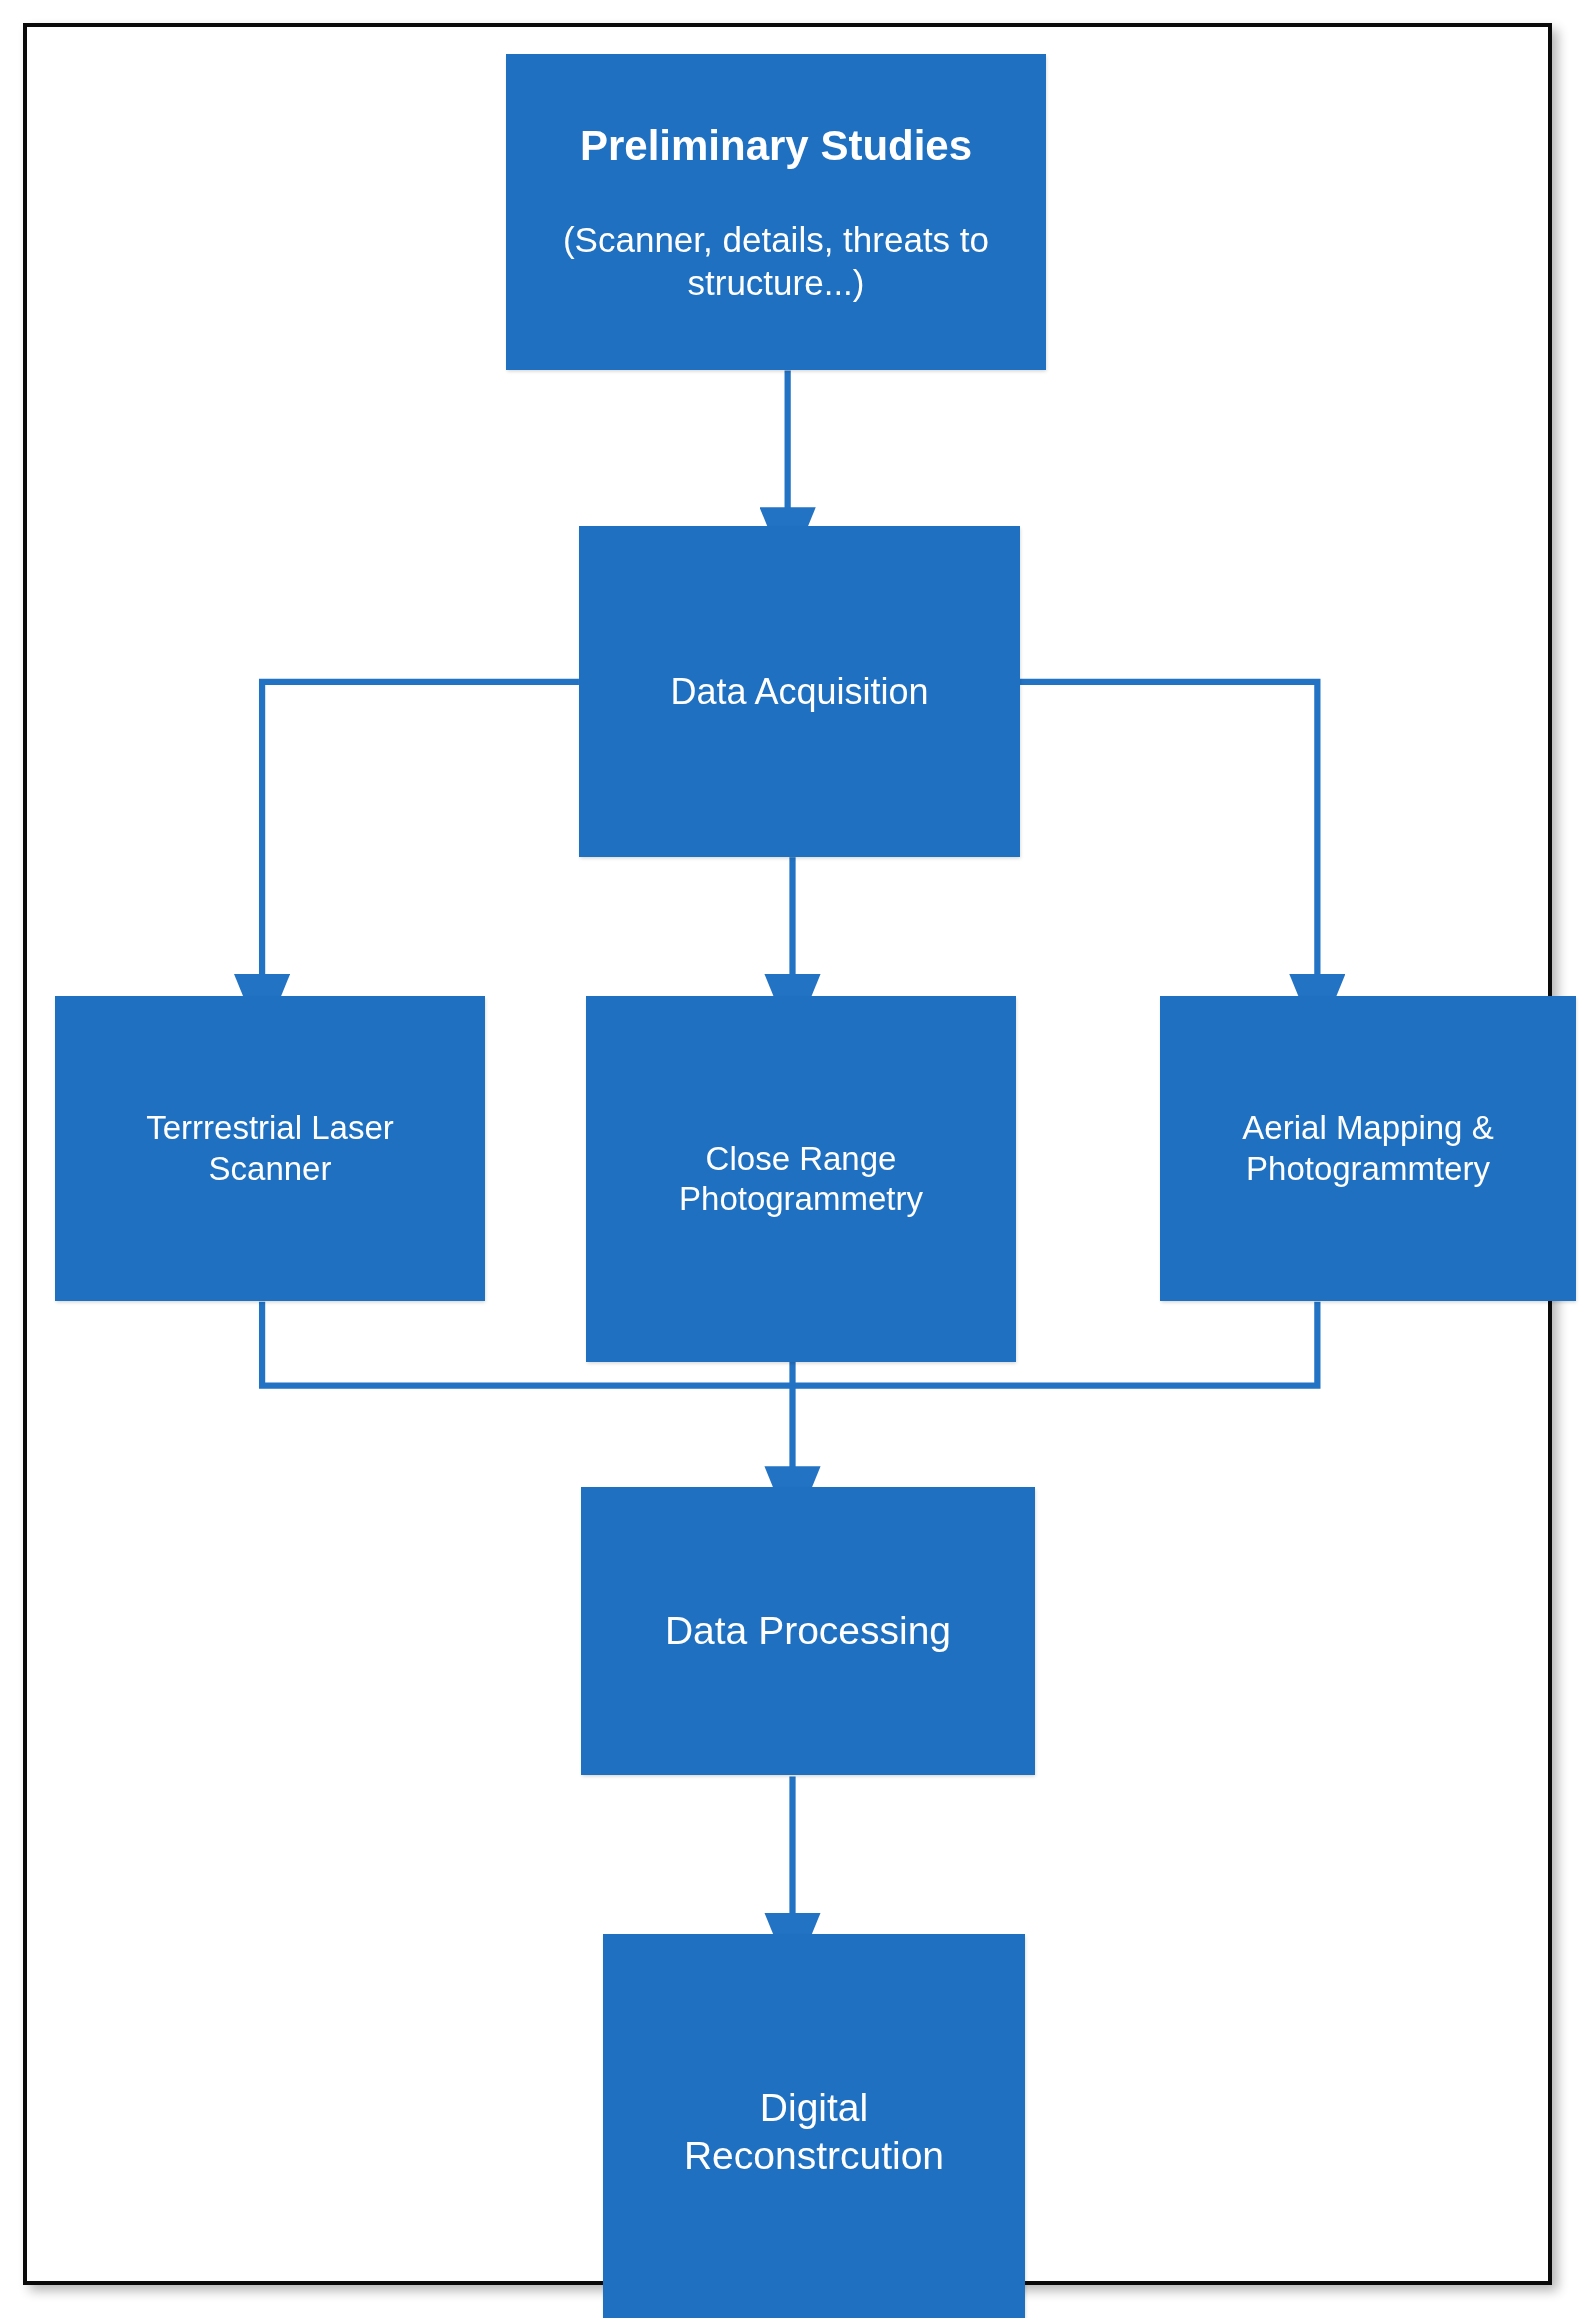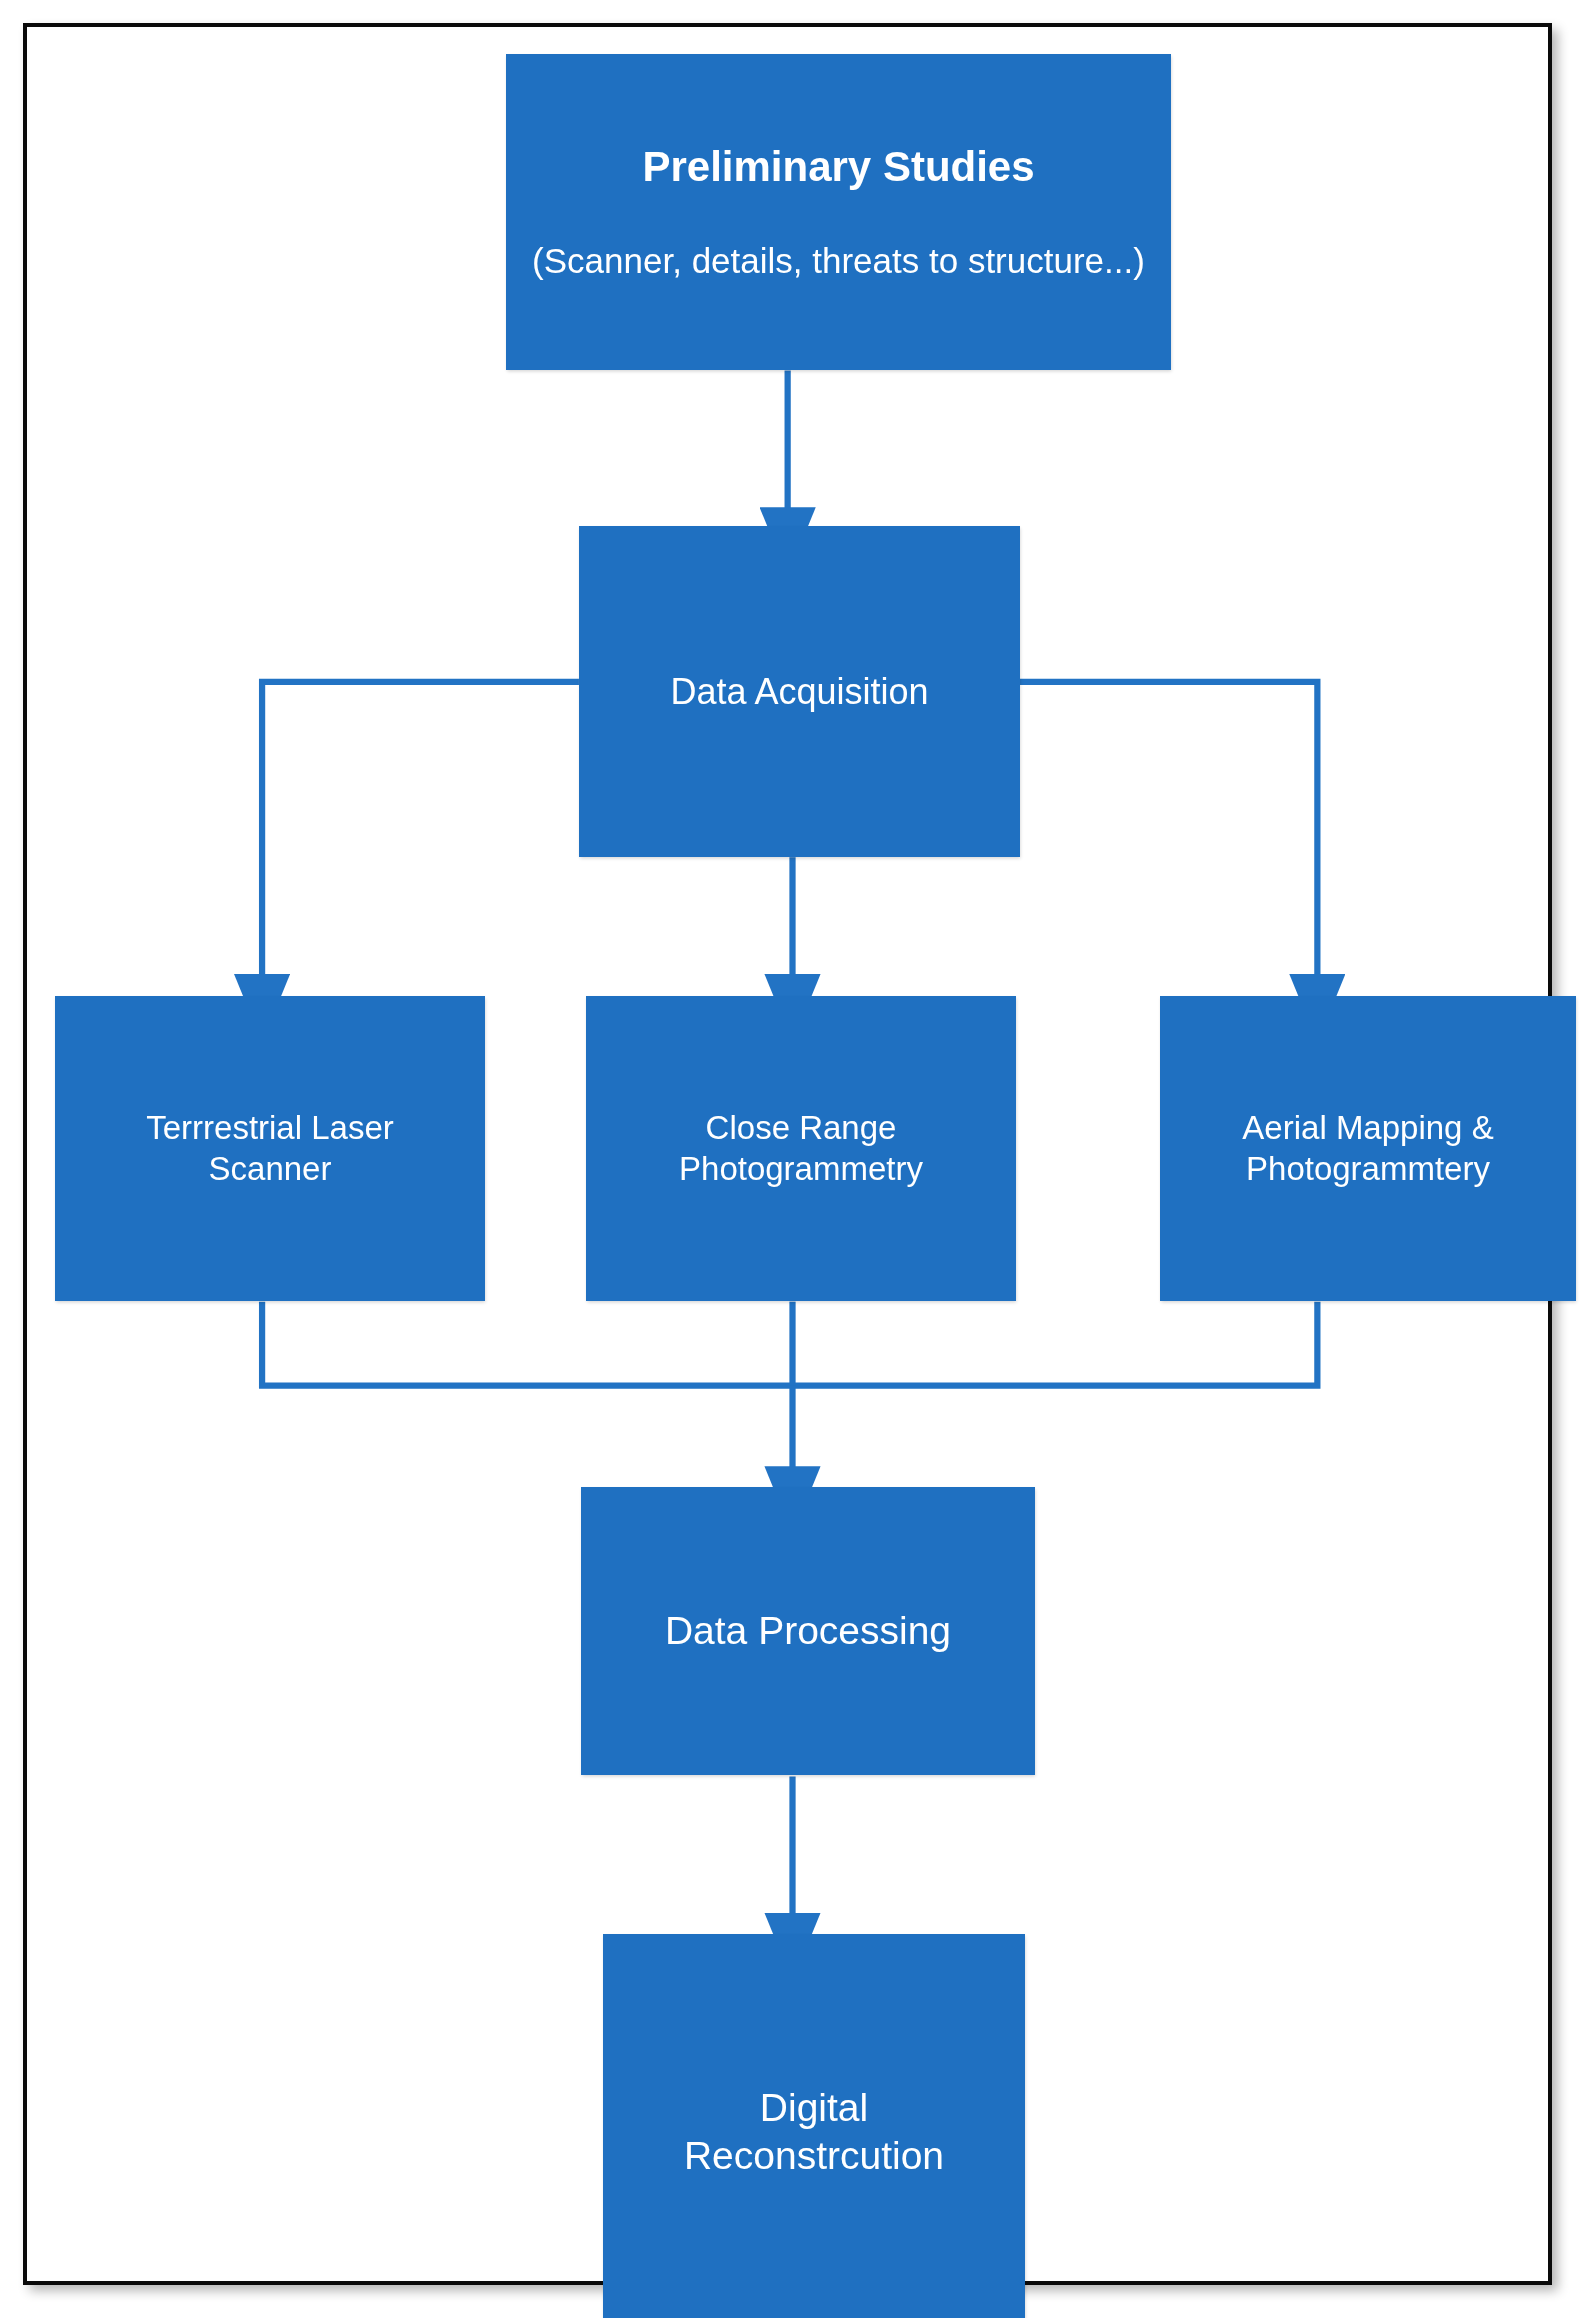--- a/index.html
+++ b/index.html
@@ -47,41 +47,41 @@
     box-shadow:1.4px 2.1px 3.5px rgba(0,0,0,0.18);
   }
   .node .node-text{
     display:block;
     width:100%;
     white-space:pre-line;
   }
 
   
   #node-preliminary-studies{
-    left:506px; top:54px; width:665px; height:316px;
+    left:506px; top:54px; width:540px; height:316px;
     font-size:37px;
   }
   #node-preliminary-studies .title-line{
     display:block; font-weight:bold; font-size:42px; margin-bottom:2.8px;
   }
   #node-preliminary-studies .sub-line{
     display:block; font-weight:normal; font-size:35px;
   }
 
   #node-data-acquisition{
     left:579px; top:526px; width:441px; height:331px;
     font-size:36px;
   }
 
   #node-terrestrial-laser-scanner{
     left:55px; top:996px; width:430px; height:305px;
     font-size:33px;
   }
   #node-close-range-photogrammetry{
-    left:586px; top:996px; width:430px; height:305px;
+    left:586px; top:996px; width:430px; height:366px;
     font-size:33px;
   }
   #node-aerial-mapping{
     left:1160px; top:996px; width:416px; height:305px;
     font-size:33px;
   }
 
   #node-data-processing{
     left:581px; top:1487px; width:454px; height:288px;
     font-size:39px;

